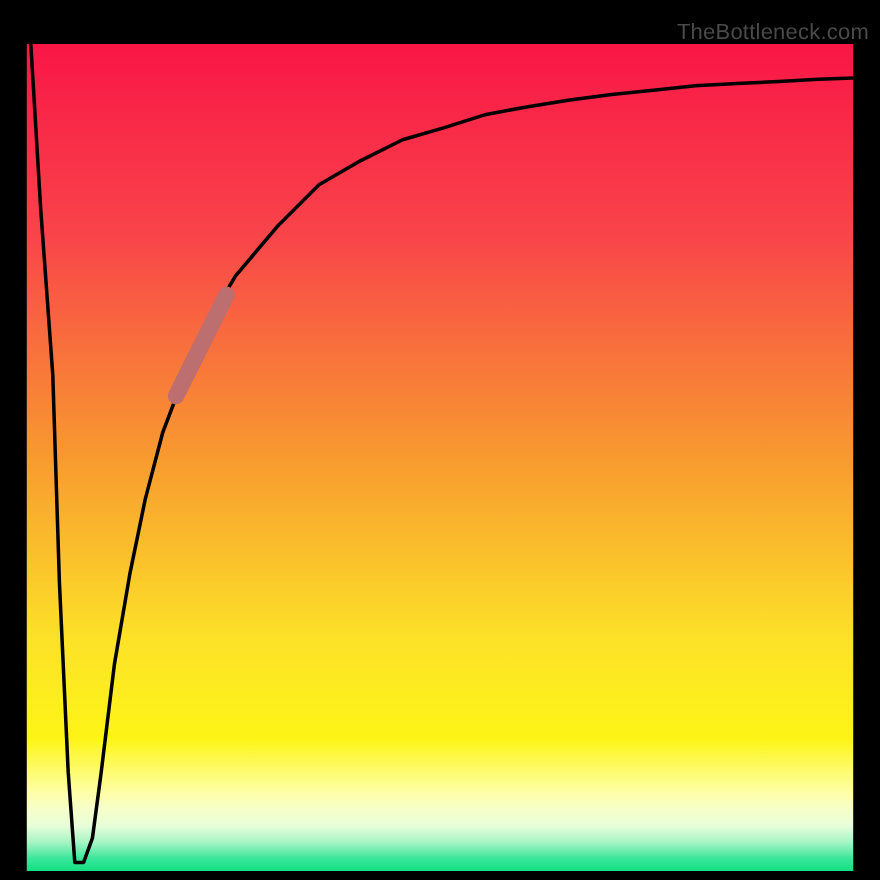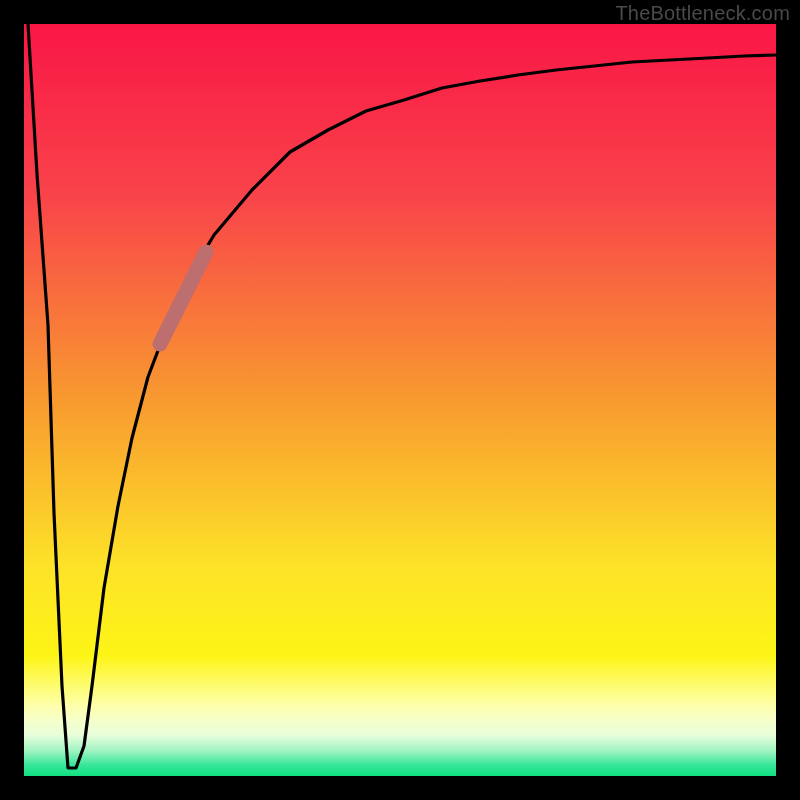--- a/index.html
+++ b/index.html
@@ -8,20 +8,21 @@
     width: 800px;
     height: 800px;
     background: #000;
     font-family: Arial, Helvetica, sans-serif;
     overflow: hidden;
   }
   .stage {
     position: relative;
     width: 800px;
     height: 688px;
+    margin-top: 16px;
   }
   .plot-area {
     position: absolute;
     left: 24px;
     top: 24px;
     width: 752px;
     height: 752px;
     overflow: hidden;
   }
   .gradient {

